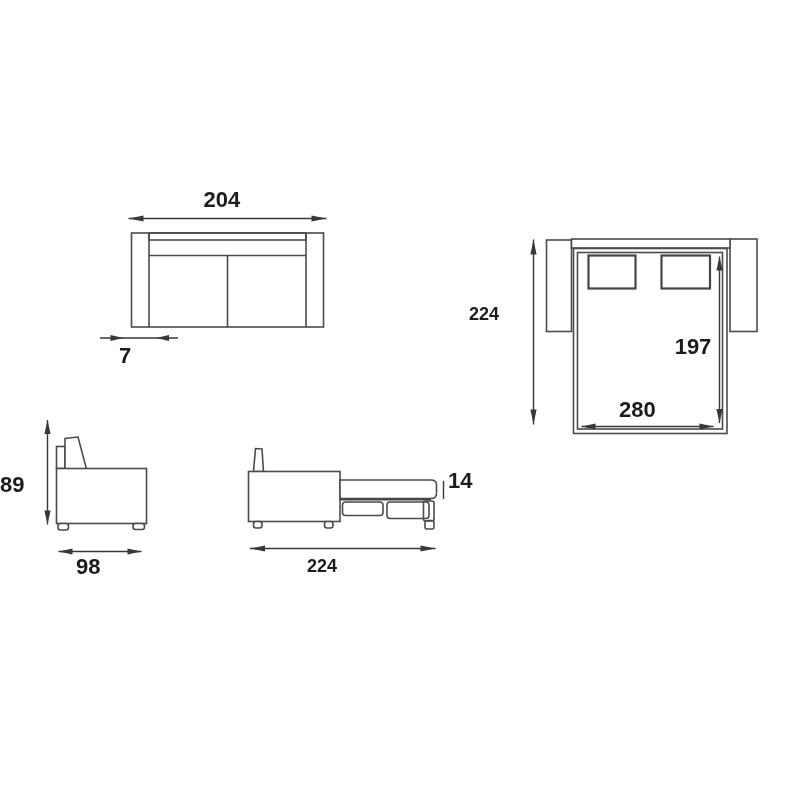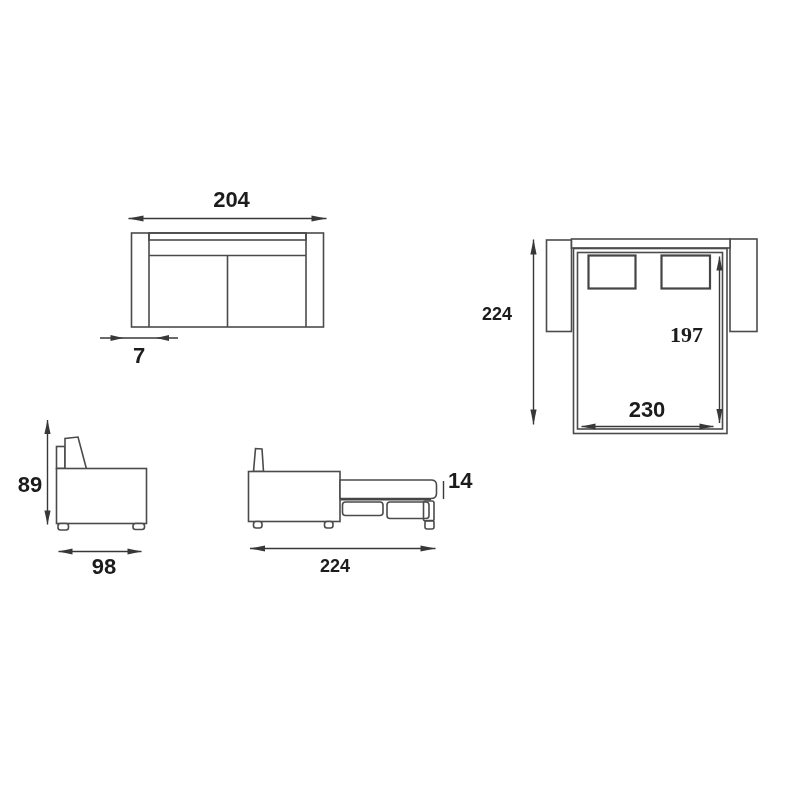--- a/index.html
+++ b/index.html
@@ -16,21 +16,20 @@
     overflow: hidden;
   }
   .canvas svg {
     position: absolute;
     left: 0;
     top: 0;
   }
   .dim {
     position: absolute;
     color: #1c1c1c;
-    text-align: center;
     line-height: 1;
     white-space: nowrap;
     letter-spacing: 0px;
     user-select: none;
   }
   .dim.bold {
     font-weight: bold;
     font-size: 22px;
   }
   .dim.big {
@@ -156,23 +155,23 @@
       <polygon class="arrow" points="435.5,548.5 420.5,545.4 420.5,551.6"></polygon>
     </g>
   </svg>
 
   <div class="dim bold" style="left:203.5px; top:189px; width:56px;">204</div>
 
   <div class="dim bold" style="left:119px; top:345px; width:40px;">7</div>
 
   <div class="dim big" style="left:469px; top:305px; width:56px;">224</div>
 
-  <div class="dim bold" style="left:670px; top:324px; width:46px; text-align:left;font-family:Liberation Serif, serif;">197</div>
+  <div class="dim bold" style="left:670px; top:336px; width:46px; text-align:center;">197</div>
 
-  <div class="dim bold" style="left:619px; top:399px; width:56px;">230</div>
+  <div class="dim bold" style="left:619px; top:399px; width:56px;">280</div>
 
   <div class="dim bold" style="left:0px; top:474px; width:60px;">89</div>
 
   <div class="dim bold" style="left:76px; top:556px; width:56px;">98</div>
 
   <div class="dim bold" style="left:448px; top:470px; width:40px; text-align:left;">14</div>
 
   <div class="dim big" style="left:307px; top:557px; width:56px;">224</div>
 
 </div>

